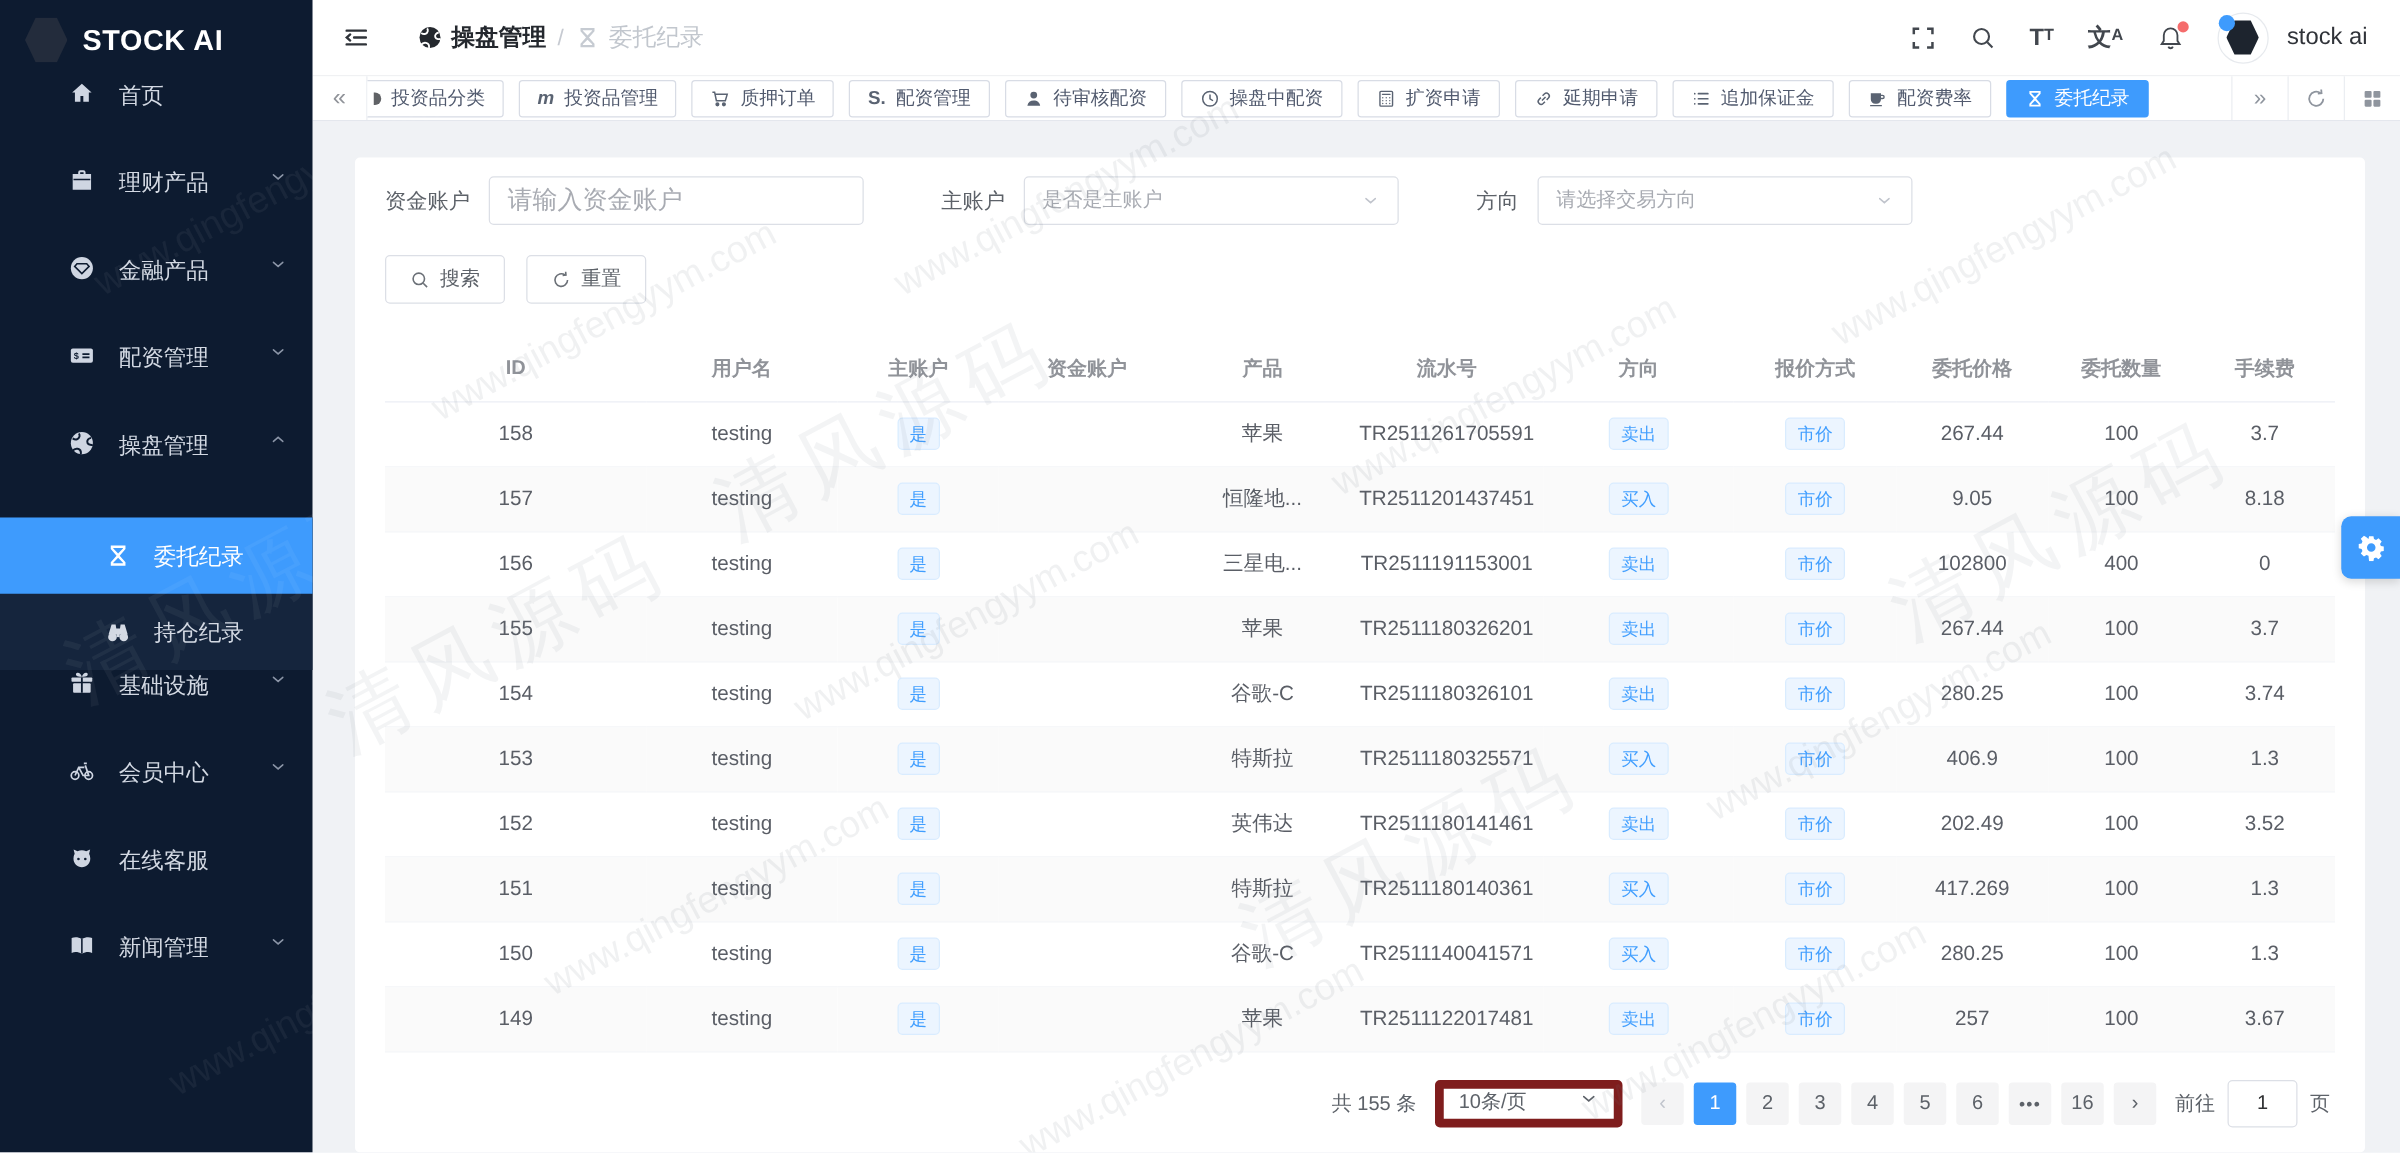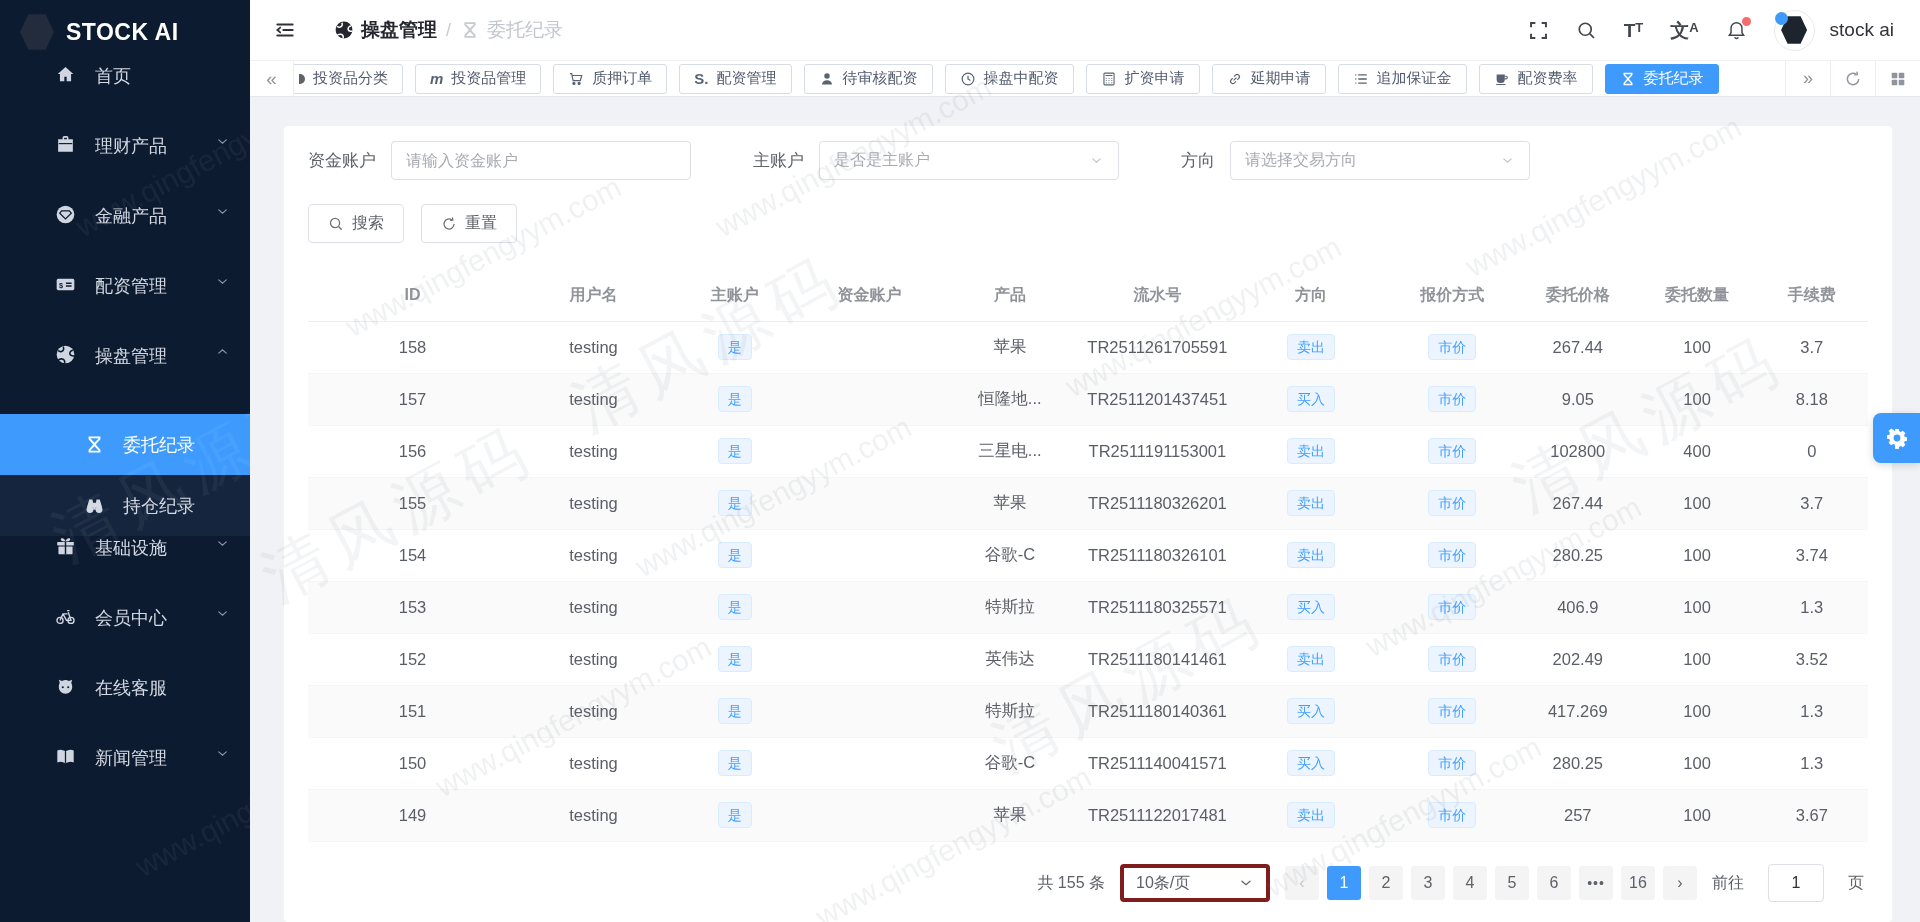--- a/index.html
+++ b/index.html
@@ -56,45 +56,45 @@
   .half-dot { width:6px; height:10px; background:#606266; border-radius:0 5px 5px 0; }
 
   
   .content { flex:1; padding:29px 28px 0 34px; min-height:0; }
   .card { background:#fff; border-radius:4px; height:100%; padding:15px 24px 0; display:flex; flex-direction:column; }
 
   .filter-row { display:flex; align-items:center; }
   .field { display:flex; align-items:center; margin-right:62px; }
   .field label { font-size:17px; color:#5d6269; margin-right:15px; white-space:nowrap; }
   .control { width:300px; height:39px; border:1px solid #dcdfe6; border-radius:4px; background:#fff; display:flex; align-items:center; padding:0 14px; font-size:16px; }
-  .control input { border:none; outline:none; width:100%; font-size:16px; font-family:inherit; color:#303133; }
+  .control input { border:none; outline:none; width:100%; font-size:20px; font-family:inherit; color:#303133; }
   .control input::placeholder { color:#a8abb2; }
   .control .ph { color:#a8abb2; flex:1; }
   .control .sel-arrow { color:#c0c4cc; font-size:15px; display:flex; }
 
   .btn-row { margin-top:24px; display:flex; gap:17px; }
   .btn { height:39px; padding:0 19px; border:1px solid #dcdfe6; border-radius:4px; background:#fff; color:#5d6269; font-size:16px; display:flex; align-items:center; gap:8px; cursor:pointer; }
   .btn .b-icon { display:flex; font-size:16px; color:#6b7077; }
 
   .table-wrap { margin-top:27px; }
   table { width:100%; border-collapse:collapse; table-layout:fixed; }
   th { height:51px; font-size:16px; font-weight:bold; color:#909399; text-align:center; border-bottom:1px solid #ebeef5; }
   td { height:52px; font-size:16.5px; color:#5a5e66; text-align:center; border-bottom:1px solid #f4f5f7; overflow:hidden; white-space:nowrap; }
   tbody tr:nth-child(even) td { background:#fafafa; }
   .tag { display:inline-block; background:#ecf5ff; border:1px solid #d9ecff; color:#409eff; border-radius:4px; font-size:14px; padding:4px 9px; line-height:1.15; }
 
   .pagination { margin-top:auto; display:flex; align-items:center; justify-content:flex-end; gap:15px; padding:14px 4px 20px; color:#5d6269; font-size:16px; }
-  .psize { width:150px; height:38px; border:4px solid #7f1d1d; border-radius:4px; display:flex; align-items:center; padding:0 12px; color:#5d6269; cursor:pointer; }
+  .psize { width:150px; height:38px; border:7px solid #7f1d1d; border-radius:4px; display:flex; padding:0 12px; color:#5d6269; cursor:pointer; }
   .psize .ph { flex:1; color:#5d6269; }
   .pager { display:flex; align-items:center; gap:8px; }
   .page-btn { min-width:34px; height:34px; padding:0 4px; border-radius:3px; background:#f4f4f5; color:#5d6269; display:flex; align-items:center; justify-content:center; font-size:16px; cursor:pointer; }
   .page-btn.active { background:#3e9bfd; color:#fff; }
   .page-btn.prev { color:#c0c4cc; }
   .page-btn.more { letter-spacing:1px; font-size:14px; }
-  .jump { display:flex; align-items:center; gap:24px; }
+  .jump { display:flex; align-items:center; gap:10px; }
   .jump input { width:56px; height:38px; border:1px solid #dcdfe6; border-radius:4px; text-align:center; font-size:16px; color:#303133; outline:none; font-family:inherit; }
 
   .float-gear { position:absolute; right:0; top:413px; width:47px; height:50px; background:#3e9bfd; border-radius:8px 0 0 8px; color:#fff; display:flex; align-items:center; justify-content:center; font-size:22px; cursor:pointer; z-index:5; box-shadow:0 2px 8px rgba(0,0,0,.15); }
 
   
   .wm-layer { position:absolute; inset:0; pointer-events:none; overflow:hidden; z-index:4; }
   .wm { position:absolute; transform:rotate(-28deg); color:rgba(105,115,130,.10); font-size:30px; white-space:nowrap; }
   .wm.big { font-size:64px; letter-spacing:10px; color:rgba(105,115,130,.08); }
   .wm.onside { color:rgba(255,255,255,.05); }
   svg { display:block; }

